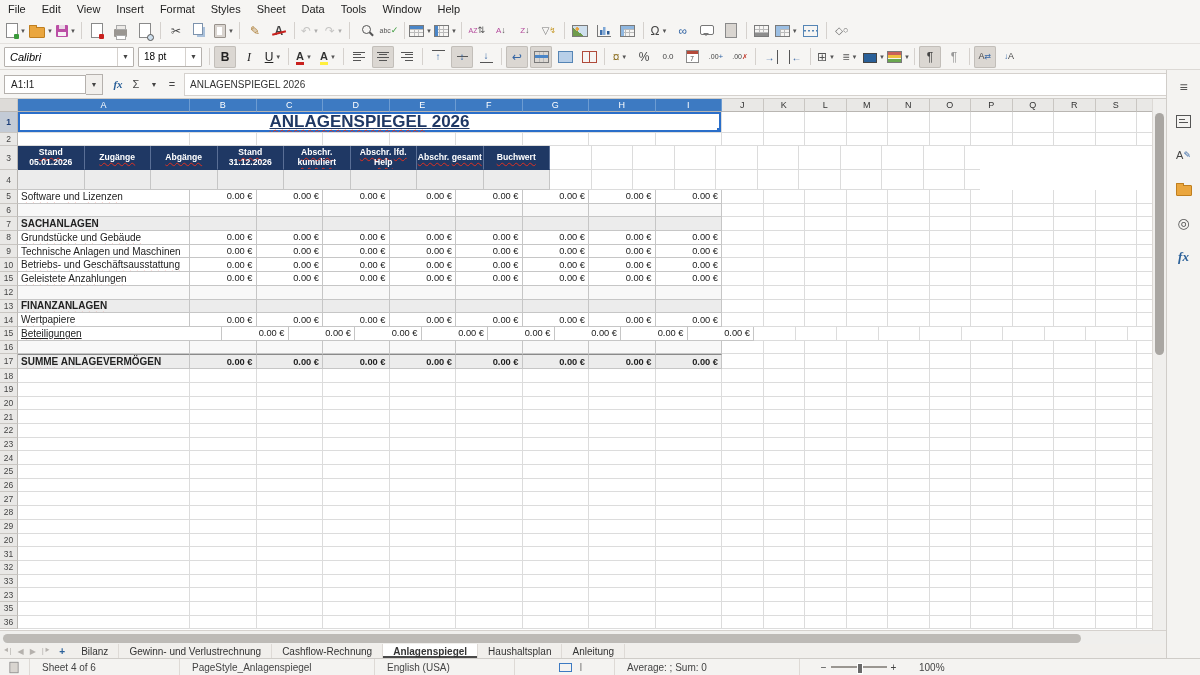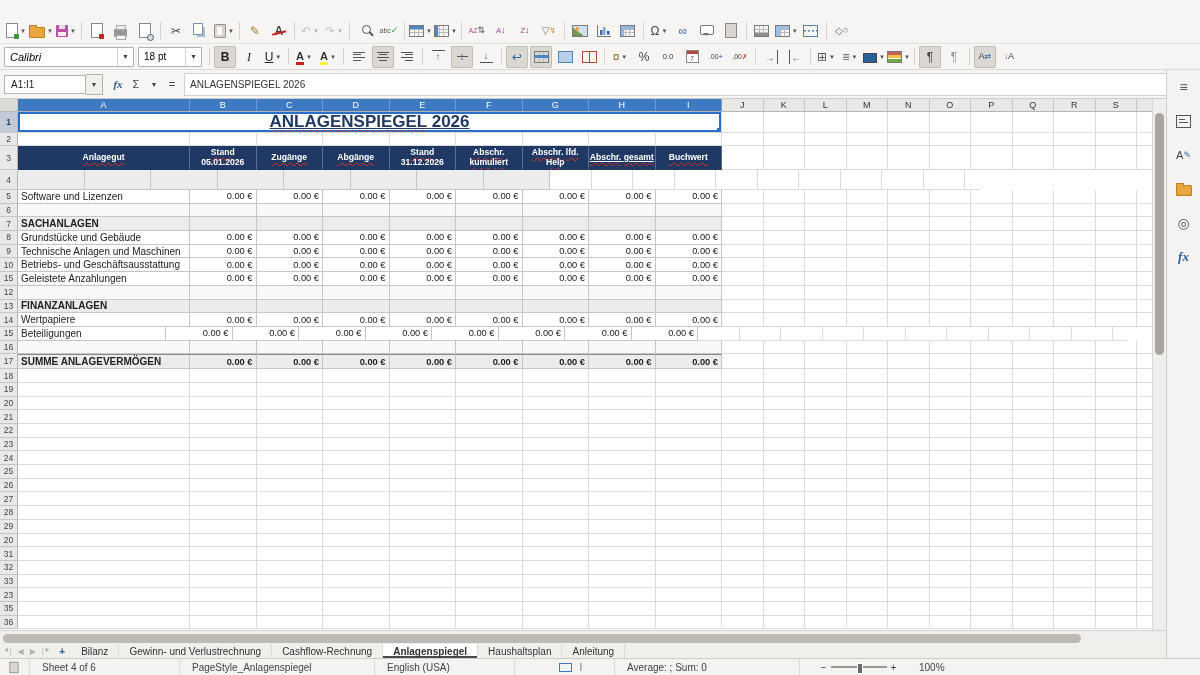--- a/index.html
+++ b/index.html
@@ -155,20 +155,33 @@
 
   
   #sidebar{position:absolute;left:1166px;top:70px;width:34px;height:588px;background:#f4f3f1;border-left:1px solid #d0cdc9;box-sizing:border-box;}
   .sbi{height:34px;display:flex;align-items:center;justify-content:center;font-size:14px;color:#555;}
   .sbi .fxtxt{font-style:italic;font-family:"Liberation Serif",serif;font-weight:bold;color:#2a6099;font-size:13px;}
 </style>
 </head>
 <body>
 
 <div id="app">
+  <div class="band" id="menubar">
+      <span class="menu-item">File</span>
+      <span class="menu-item">Edit</span>
+      <span class="menu-item">View</span>
+      <span class="menu-item">Insert</span>
+      <span class="menu-item">Format</span>
+      <span class="menu-item">Styles</span>
+      <span class="menu-item">Sheet</span>
+      <span class="menu-item">Data</span>
+      <span class="menu-item">Tools</span>
+      <span class="menu-item">Window</span>
+      <span class="menu-item">Help</span>
+    </div>
   <div class="band" id="tb1">
       <span class="tbi">
         <span class="ic-page new"></span>
         <span class="caret">▼</span>
       </span>
       <span class="tbi">
         <span class="ic-folder"></span>
         <span class="caret">▼</span>
       </span>
       <span class="tbi">
@@ -516,28 +529,27 @@
         <div class="gc" style="width: 41.5px;"></div>
         <div class="gc" style="width: 41.5px;"></div>
         <div class="gc" style="width: 41.5px;"></div>
         <div class="gc" style="width: 41.5px;"></div>
         <div class="gc" style="width: 41.5px;"></div>
         <div class="gc" style="width: 41.5px;"></div>
         <div class="gc" style="width: 15px; border-right: none;"></div>
       </div>
       <div class="grow" style="height: 24px;">
         <div class="rh">3</div>
-        <div class="gc navy tb" style="width: 172px;"><span style="width: 100%;"><span class="sp">Anlagegut</span></span></div>
         <div class="gc navy tb" style="width: 66.5px;"><span style="width: 100%;"><span class="sp">Stand</span><br><span>05.01.2026</span></span></div>
         <div class="gc navy tb" style="width: 66.5px;"><span style="width: 100%;"><span class="sp">Zugänge</span></span></div>
         <div class="gc navy tb" style="width: 66.5px;"><span style="width: 100%;"><span class="sp">Abgänge</span></span></div>
         <div class="gc navy tb" style="width: 66.5px;"><span style="width: 100%;"><span class="sp">Stand</span><br><span>31.12.2026</span></span></div>
         <div class="gc navy tb" style="width: 66.5px;"><span style="width: 100%;"><span class="sp">Abschr.</span><br><span class="sp">kumuliert</span></span></div>
         <div class="gc navy tb" style="width: 66.5px;"><span style="width: 100%;"><span class="sp">Abschr.</span> <span class="sp">lfd.</span><br><span class="sp">Help</span></span></div>
-        <div class="gc navy tb" style="width: 66.5px; text-decoration: underline;"><span style="width: 100%;"><span class="sp">Abschr.</span> <span class="sp">gesamt</span></span></div>
+        <div class="gc navy tb" style="width: 66.5px;"><span style="width: 100%;"><span class="sp">Abschr.</span> <span class="sp">gesamt</span></span></div>
         <div class="gc navy tb" style="width: 66.5px;"><span style="width: 100%;"><span class="sp">Buchwert</span></span></div>
         <div class="gc" style="width: 41.5px;"></div>
         <div class="gc" style="width: 41.5px;"></div>
         <div class="gc" style="width: 41.5px;"></div>
         <div class="gc" style="width: 41.5px;"></div>
         <div class="gc" style="width: 41.5px;"></div>
         <div class="gc" style="width: 41.5px;"></div>
         <div class="gc" style="width: 41.5px;"></div>
         <div class="gc" style="width: 41.5px;"></div>
         <div class="gc" style="width: 41.5px;"></div>
@@ -807,21 +819,21 @@
         <div class="gc" style="width: 41.5px;"></div>
         <div class="gc" style="width: 41.5px;"></div>
         <div class="gc" style="width: 41.5px;"></div>
         <div class="gc" style="width: 41.5px;"></div>
         <div class="gc" style="width: 41.5px;"></div>
         <div class="gc" style="width: 41.5px;"></div>
         <div class="gc" style="width: 15px; border-right: none;"></div>
       </div>
       <div class="grow" style="height: 13.7px;">
         <div class="rh">15</div>
-        <div class="gc tb lbl" style="width: 148px;">
+        <div class="gc tb lbl" style="width: 204px; text-decoration: underline;">
           <span><span class="sp">Beteiligungen</span></span>
         </div>
         <div class="gc tb num" style="width: 66.5px;">0.00 €</div>
         <div class="gc tb num" style="width: 66.5px;">0.00 €</div>
         <div class="gc tb num" style="width: 66.5px;">0.00 €</div>
         <div class="gc tb num" style="width: 66.5px;">0.00 €</div>
         <div class="gc tb num" style="width: 66.5px;">0.00 €</div>
         <div class="gc tb num" style="width: 66.5px;">0.00 €</div>
         <div class="gc tb num" style="width: 66.5px;">0.00 €</div>
         <div class="gc tb num" style="width: 66.5px;">0.00 €</div>

